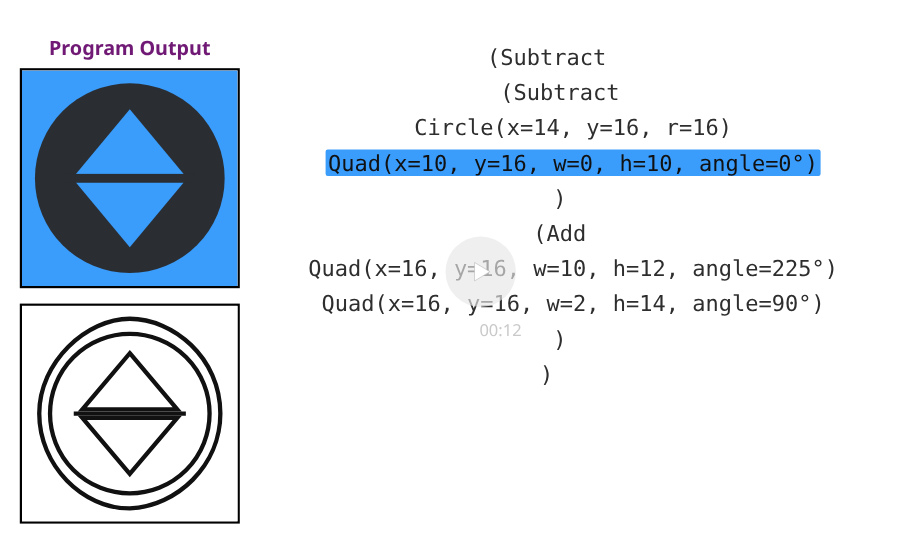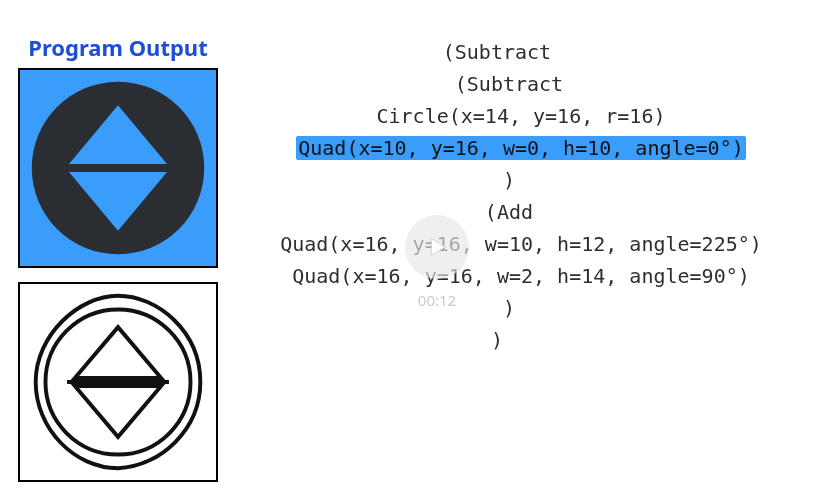--- a/index.html
+++ b/index.html
@@ -1,25 +1,25 @@
 <!DOCTYPE html>
 <html><head>
 <meta charset="utf-8">
 <style>
   html,body{margin:0;padding:0;background:#fff;font-family:system-ui,Arial,sans-serif;}
   .stage{position:relative;width:840px;height:501px;background:#fff;}
   .left-col{position:absolute;left:16px;top:32px;width:204px;}
-  .caption{font-weight:700;font-size:22px;text-align:center;margin-bottom:6px;color:#1d4ed8;}
+  .caption{font-weight:700;font-size:18px;text-align:center;margin-bottom:6px;color:#701a75;}
   .panel{width:200px;height:200px;border:2px solid #000;box-sizing:border-box;margin:0 auto 14px auto;}
   .target-wrap{margin-top:4px;}
   .code{position:absolute;left:232px;top:36px;font-family:ui-monospace,Menlo,Consolas,monospace;font-size:20px;color:#2e2e2e;line-height:1.6;white-space:pre;text-align:center;}
   .hl{background:#3a9cfb;color:#111;padding:0 2px;border-radius:2px;}
   .play{position:absolute;left:405px;top:215px;width:64px;height:64px;border-radius:50%;background:rgba(230,230,230,0.65);display:flex;align-items:center;justify-content:center;}
   .play svg{display:block;}
-  .timestamp{position:absolute;left:405px;top:290px;width:64px;text-align:center;font-size:15px;color:#c9c9c9;font-family:system-ui,Arial,sans-serif;}
+  .timestamp{position:absolute;left:423px;top:290px;width:64px;text-align:center;font-size:15px;color:#c9c9c9;font-family:system-ui,Arial,sans-serif;}
 </style>
 </head>
 <body>
 
 <div class="stage">
 
   <div class="left-col">
     <div class="caption">Program Output</div>
     <div class="panel">
       <svg viewBox="0 0 100 100" width="196" height="196">

